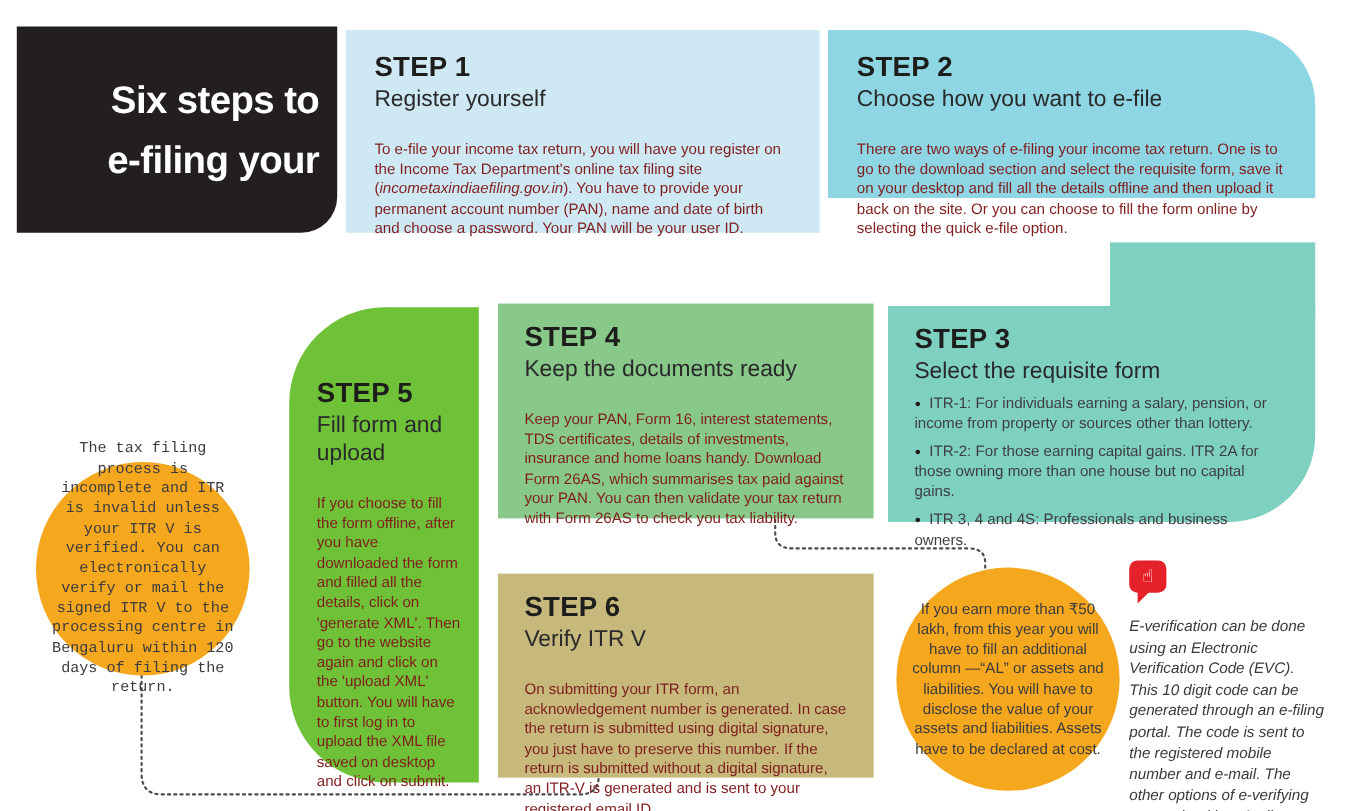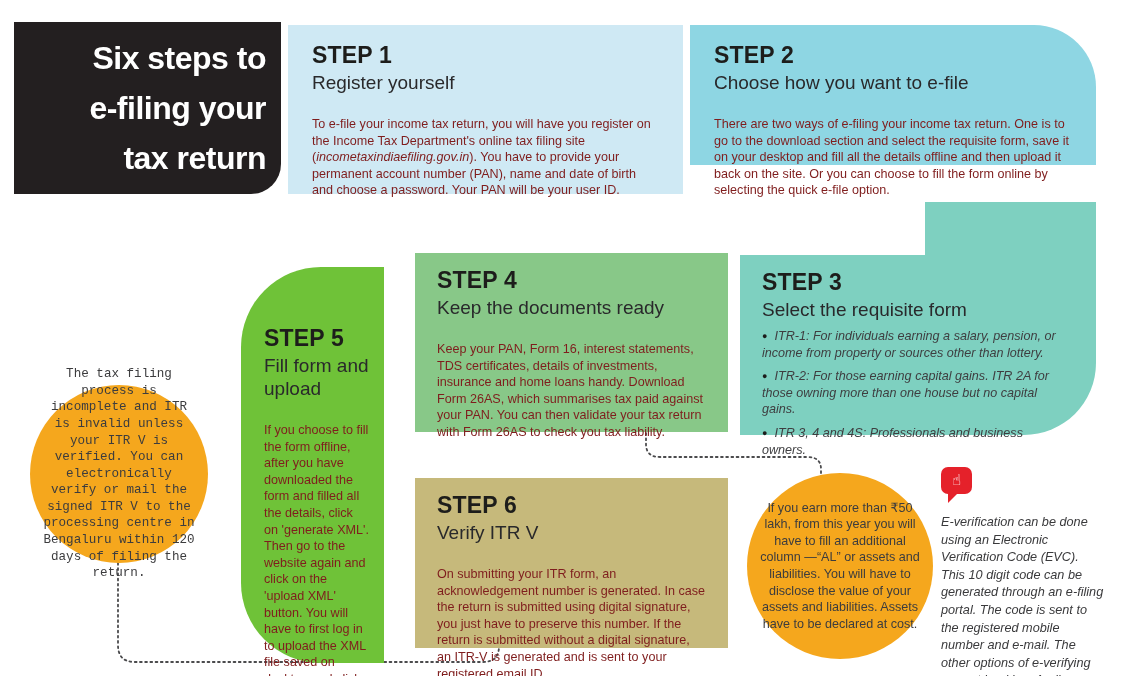--- a/index.html
+++ b/index.html
@@ -22,24 +22,24 @@
   .step-box{z-index:2;box-sizing:border-box;}
   .step-label{font-size:23px;font-weight:bold;color:#1d1d1b;letter-spacing:0.2px;}
   .step-sub{font-size:19px;color:#29292b;margin-top:2px;line-height:23px;}
   .step-body{font-size:12.6px;line-height:16.6px;color:#7f1d1d;margin-top:22px;}
   .italic{font-style:italic;}
   #step1-box{left:288px;top:25px;width:395px;height:169px;background:#cfe9f4;padding:17px 24px 0 24px;}
   #step2-box{left:690px;top:25px;width:406px;height:140px;background:#8ed6e3;border-top-right-radius:62px;padding:17px 26px 0 24px;}
   #step3-tab{left:925px;top:202px;width:171px;height:62px;background:#7ed0c0;z-index:2;}
   #step3-box{left:740px;top:255px;width:356px;height:180px;background:#7ed0c0;border-bottom-right-radius:72px;padding:14px 40px 0 22px;}
   #step4-box{left:415px;top:253px;width:313px;height:179px;background:#88c888;padding:14px 22px 0 22px;}
-  #step5-box{left:241px;top:267px;width:143px;height:396px;background:#6fc238;border-radius:80px 0 0 80px;padding:58px 14px 0 23px;}
+  #step5-box{left:241px;top:256px;width:158px;height:396px;background:#6fc238;border-radius:80px 0 0 80px;padding:58px 14px 0 23px;}
   #step6-box{left:415px;top:478px;width:313px;height:170px;background:#c6b97b;padding:14px 22px 0 22px;}
   
-  .bullet-row{font-size:12.6px;line-height:16.6px;margin-top:7px;color:#3e3e40;font-style:italic;}
+  .bullet-row{font-size:12.6px;line-height:16.6px;margin-top:7px;color:#3e3e40;}
   .bullet-dot{font-size:9px;margin-right:7px;color:#1d1d1b;vertical-align:1px;}
   
   .callout-circle{
     background:#f5a71d;border-radius:50%;z-index:2;
     display:flex;align-items:center;justify-content:center;text-align:center;
     font-size:12.6px;line-height:16.6px;color:#3c3c3e;box-sizing:border-box;
   }
   #circle-itrv{left:30px;top:385px;width:178px;height:178px;padding:0 13px;font-family:Liberation Mono, monospace;}
   #circle-al{left:747px;top:473px;width:186px;height:186px;padding:0 13px;}
   
@@ -58,21 +58,20 @@
 <div id="canvas">
 
   <svg id="connectors" class="abs" width="1122" height="676" viewBox="0 0 1122 676">
     <path d="M118,563 V645 Q118,662 135,662 H483 Q499,662 499,646 V640" fill="none" stroke="#4b4b4d" stroke-width="1.8" stroke-dasharray="1.8 3.4" stroke-linecap="round"></path>
     <path d="M646,428 V444 Q646,457 660,457 H807 Q821,457 821,469 V478" fill="none" stroke="#4b4b4d" stroke-width="1.8" stroke-dasharray="1.8 3.4" stroke-linecap="round"></path>
   </svg>
 
   <div id="title-box" class="abs">
     <div class="title-line">Six steps to</div>
     <div class="title-line">e-filing your</div>
-    <div class="title-line">tax return</div>
   </div>
 
   <div id="step1-box" class="abs step-box">
     <div class="step-label">STEP 1</div>
     <div class="step-sub">Register yourself</div>
     <div class="step-body"><span>To e-file your income tax return, you will have you register on the Income Tax Department's online tax filing site (</span><span class="italic">incometaxindiaefiling.gov.in</span><span>). You have to provide your permanent account number (PAN), name and date of birth and choose a password. Your PAN will be your user ID.</span></div>
   </div>
 
   <div id="step2-box" class="abs step-box">
     <div class="step-label">STEP 2</div>

